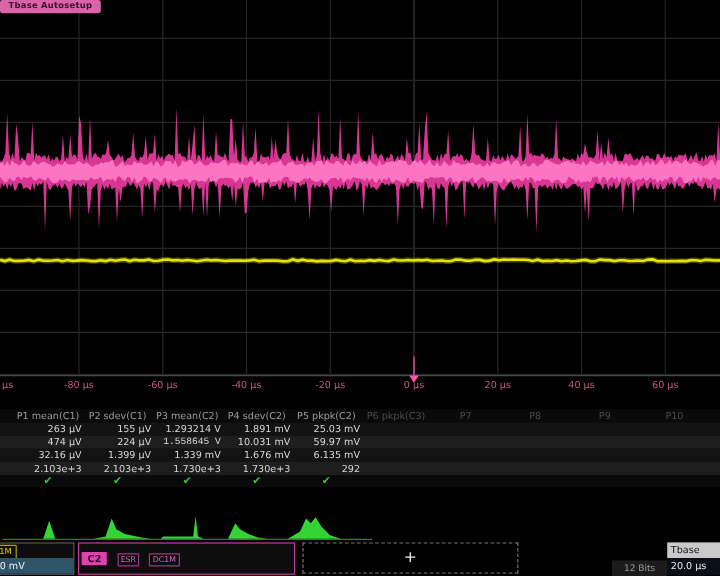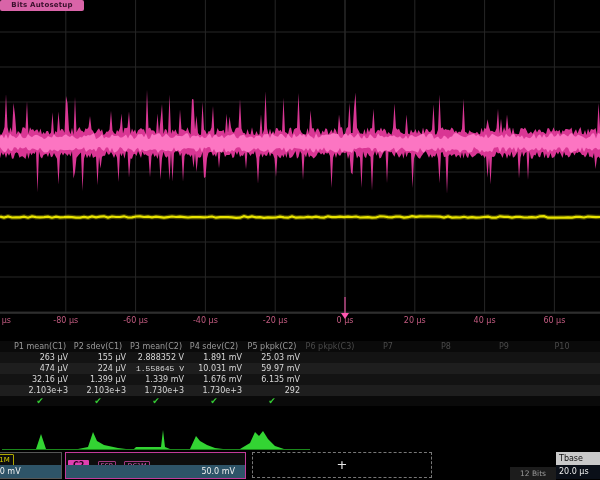--- a/index.html
+++ b/index.html
@@ -82,21 +82,21 @@
       <line x1="0" y1="312" x2="600" y2="312" stroke="#262626" stroke-width="1"></line>
       <line x1="0" y1="313" x2="600" y2="313" stroke="#4a4a4a" stroke-width="1"></line>
       <path d="M0.0,134.4L1.5,134.7L3.0,131.8L4.5,127.0L6.0,94.1L7.5,127.1L9.0,133.4L10.5,127.2L12.0,132.4L13.5,102.9L15.0,114.9L16.5,134.5L18.0,130.9L19.5,132.5L21.0,133.9L22.5,127.6L24.0,127.2L25.5,128.8L27.0,101.2L28.5,134.0L30.0,127.2L31.5,129.9L33.0,129.1L34.5,131.5L36.0,129.8L37.5,129.6L39.0,133.0L40.5,128.6L42.0,134.5L43.5,131.9L45.0,133.9L46.5,130.9L48.0,130.9L49.5,134.4L51.0,132.5L52.5,112.3L54.0,135.0L55.5,131.0L57.0,132.5L58.5,111.6L60.0,130.9L61.5,128.8L63.0,129.4L64.5,132.8L66.0,96.0L67.5,102.9L69.0,130.1L70.5,134.2L72.0,127.7L73.5,135.0L75.0,97.0L76.5,132.2L78.0,129.2L79.5,127.1L81.0,130.4L82.5,130.9L84.0,132.5L85.5,128.3L87.0,129.3L88.5,127.2L90.0,116.0L91.5,129.2L93.0,130.9L94.5,133.7L96.0,132.5L97.5,129.9L99.0,128.2L100.5,131.4L102.0,129.2L103.5,134.9L105.0,134.1L106.5,131.4L108.0,131.8L109.5,129.4L111.0,110.7L112.5,130.6L114.0,133.1L115.5,134.2L117.0,130.1L118.5,131.7L120.0,127.7L121.5,113.6L123.0,133.4L124.5,127.7L126.0,128.2L127.5,127.6L129.0,111.3L130.5,134.0L132.0,128.6L133.5,132.1L135.0,129.6L136.5,133.9L138.0,130.4L139.5,129.2L141.0,128.0L142.5,129.5L144.0,129.2L145.5,134.0L147.0,89.7L148.5,128.4L150.0,127.5L151.5,130.5L153.0,130.2L154.5,131.3L156.0,134.0L157.5,113.6L159.0,133.7L160.5,120.1L162.0,104.1L163.5,134.1L165.0,129.0L166.5,129.8L168.0,133.9L169.5,94.4L171.0,134.0L172.5,129.5L174.0,131.9L175.5,129.2L177.0,133.2L178.5,134.4L180.0,109.5L181.5,129.2L183.0,129.6L184.5,130.6L186.0,131.2L187.5,127.2L189.0,132.1L190.5,134.4L192.0,99.0L193.5,99.6L195.0,129.5L196.5,115.8L198.0,133.0L199.5,134.9L201.0,134.7L202.5,101.9L204.0,129.4L205.5,131.2L207.0,134.6L208.5,131.3L210.0,131.2L211.5,127.4L213.0,106.1L214.5,134.8L216.0,134.2L217.5,128.1L219.0,130.9L220.5,131.0L222.0,131.0L223.5,129.7L225.0,134.0L226.5,113.8L228.0,132.8L229.5,116.4L231.0,127.2L232.5,131.8L234.0,132.7L235.5,128.8L237.0,127.5L238.5,127.8L240.0,99.0L241.5,128.4L243.0,132.7L244.5,132.9L246.0,134.9L247.5,129.0L249.0,134.0L250.5,134.4L252.0,127.2L253.5,134.6L255.0,135.0L256.5,130.9L258.0,134.7L259.5,134.3L261.0,114.2L262.5,134.6L264.0,129.8L265.5,91.3L267.0,128.0L268.5,134.7L270.0,128.4L271.5,134.6L273.0,131.0L274.5,134.0L276.0,128.0L277.5,128.3L279.0,131.2L280.5,129.7L282.0,132.3L283.5,97.7L285.0,132.0L286.5,132.8L288.0,134.3L289.5,128.3L291.0,127.5L292.5,134.8L294.0,129.5L295.5,128.3L297.0,128.1L298.5,93.0L300.0,129.3L301.5,132.4L303.0,134.0L304.5,134.6L306.0,134.6L307.5,128.1L309.0,133.7L310.5,110.3L312.0,128.4L313.5,127.9L315.0,132.7L316.5,129.4L318.0,128.3L319.5,131.4L321.0,134.9L322.5,130.4L324.0,132.5L325.5,128.2L327.0,128.9L328.5,134.8L330.0,132.3L331.5,129.6L333.0,133.6L334.5,128.1L336.0,130.6L337.5,134.8L339.0,114.6L340.5,127.6L342.0,127.3L343.5,134.8L345.0,134.1L346.5,128.2L348.0,127.1L349.5,102.8L351.0,133.1L352.5,133.0L354.0,108.2L355.5,92.6L357.0,127.7L358.5,130.5L360.0,133.4L361.5,133.5L363.0,134.0L364.5,128.9L366.0,134.7L367.5,127.6L369.0,132.2L370.5,128.3L372.0,128.2L373.5,108.7L375.0,133.7L376.5,131.7L378.0,129.7L379.5,130.7L381.0,127.4L382.5,131.3L384.0,128.5L385.5,129.9L387.0,134.6L388.5,132.1L390.0,133.8L391.5,134.7L393.0,127.8L394.5,103.4L396.0,127.9L397.5,129.8L399.0,128.7L400.5,132.2L402.0,133.1L403.5,134.0L405.0,133.8L406.5,114.6L408.0,133.6L409.5,134.6L411.0,129.4L412.5,132.6L414.0,132.3L415.5,128.9L417.0,133.7L418.5,130.0L420.0,132.4L421.5,134.4L423.0,127.5L424.5,133.2L426.0,128.8L427.5,129.6L429.0,132.1L430.5,131.8L432.0,129.5L433.5,104.3L435.0,134.4L436.5,134.3L438.0,129.7L439.5,94.5L441.0,128.4L442.5,127.2L444.0,130.1L445.5,128.9L447.0,129.7L448.5,129.7L450.0,130.6L451.5,127.6L453.0,128.8L454.5,132.3L456.0,130.5L457.5,133.0L459.0,131.4L460.5,132.3L462.0,128.8L463.5,98.8L465.0,131.7L466.5,132.4L468.0,134.3L469.5,130.2L471.0,132.0L472.5,132.4L474.0,133.0L475.5,133.3L477.0,131.8L478.5,133.8L480.0,134.4L481.5,127.7L483.0,132.5L484.5,127.7L486.0,129.0L487.5,119.3L489.0,127.0L490.5,131.2L492.0,130.8L493.5,131.7L495.0,132.1L496.5,128.2L498.0,108.8L499.5,133.6L501.0,118.7L502.5,132.9L504.0,127.1L505.5,131.2L507.0,114.4L508.5,129.6L510.0,127.2L511.5,134.2L513.0,127.4L514.5,133.8L516.0,133.7L517.5,134.3L519.0,134.1L520.5,128.6L522.0,128.1L523.5,129.2L525.0,127.5L526.5,130.2L528.0,133.7L529.5,133.0L531.0,131.4L532.5,133.8L534.0,131.5L535.5,129.1L537.0,132.5L538.5,129.7L540.0,129.6L541.5,132.2L543.0,131.8L544.5,132.9L546.0,134.0L547.5,128.3L549.0,128.3L550.5,131.4L552.0,131.6L553.5,127.2L555.0,131.5L556.5,130.2L558.0,131.5L559.5,129.7L561.0,134.6L562.5,130.2L564.0,131.5L565.5,129.1L567.0,129.1L568.5,129.6L570.0,129.5L571.5,127.4L573.0,134.9L574.5,131.7L576.0,129.2L577.5,133.4L579.0,129.7L580.5,127.1L582.0,133.9L583.5,134.3L585.0,130.1L586.5,134.9L588.0,128.4L589.5,132.8L591.0,129.1L592.5,129.4L594.0,129.8L595.5,127.9L597.0,134.4L598.5,103.0L600.0,128.0L600.0,158.5L598.5,156.6L597.0,158.1L595.5,168.9L594.0,153.1L592.5,158.2L591.0,156.4L589.5,157.1L588.0,151.7L586.5,155.2L585.0,157.4L583.5,154.9L582.0,154.9L580.5,152.8L579.0,151.7L577.5,153.1L576.0,152.4L574.5,155.4L573.0,152.4L571.5,153.1L570.0,156.2L568.5,157.6L567.0,154.8L565.5,155.5L564.0,151.8L562.5,158.0L561.0,154.5L559.5,151.6L558.0,154.5L556.5,152.0L555.0,155.9L553.5,157.5L552.0,158.0L550.5,153.1L549.0,157.6L547.5,158.2L546.0,153.4L544.5,158.3L543.0,151.7L541.5,152.6L540.0,157.5L538.5,156.6L537.0,152.0L535.5,155.6L534.0,154.8L532.5,158.7L531.0,158.6L529.5,151.4L528.0,179.9L526.5,152.0L525.0,152.9L523.5,156.7L522.0,151.4L520.5,157.6L519.0,178.4L517.5,151.4L516.0,154.6L514.5,156.7L513.0,157.8L511.5,151.5L510.0,156.7L508.5,154.2L507.0,158.8L505.5,153.8L504.0,153.1L502.5,158.1L501.0,154.5L499.5,153.0L498.0,153.5L496.5,151.7L495.0,155.9L493.5,157.1L492.0,156.7L490.5,184.5L489.0,158.0L487.5,177.7L486.0,155.8L484.5,158.3L483.0,155.1L481.5,156.0L480.0,153.8L478.5,153.3L477.0,153.6L475.5,155.2L474.0,156.2L472.5,157.5L471.0,155.9L469.5,153.3L468.0,158.2L466.5,156.2L465.0,152.5L463.5,158.5L462.0,152.2L460.5,158.4L459.0,155.1L457.5,155.5L456.0,157.6L454.5,153.9L453.0,154.8L451.5,156.1L450.0,154.1L448.5,155.9L447.0,193.7L445.5,156.7L444.0,156.9L442.5,152.0L441.0,152.7L439.5,183.3L438.0,158.4L436.5,152.9L435.0,156.7L433.5,155.7L432.0,158.1L430.5,154.3L429.0,157.7L427.5,154.4L426.0,151.6L424.5,151.6L423.0,154.1L421.5,156.0L420.0,158.8L418.5,158.0L417.0,156.0L415.5,153.4L414.0,158.5L412.5,188.1L411.0,153.5L409.5,152.5L408.0,153.0L406.5,157.3L405.0,151.5L403.5,158.8L402.0,153.3L400.5,155.7L399.0,157.8L397.5,154.6L396.0,151.4L394.5,156.7L393.0,154.4L391.5,151.7L390.0,152.5L388.5,151.2L387.0,182.9L385.5,151.0L384.0,151.6L382.5,154.2L381.0,157.8L379.5,158.4L378.0,151.9L376.5,155.7L375.0,151.1L373.5,155.6L372.0,190.7L370.5,156.7L369.0,155.5L367.5,152.8L366.0,158.2L364.5,156.4L363.0,151.6L361.5,188.0L360.0,157.7L358.5,155.7L357.0,158.5L355.5,152.2L354.0,151.0L352.5,174.5L351.0,172.5L349.5,153.9L348.0,158.9L346.5,152.0L345.0,153.2L343.5,152.6L342.0,152.3L340.5,155.6L339.0,155.4L337.5,152.7L336.0,158.0L334.5,153.0L333.0,157.8L331.5,188.1L330.0,156.1L328.5,152.8L327.0,153.8L325.5,152.5L324.0,155.2L322.5,153.0L321.0,154.6L319.5,152.6L318.0,152.6L316.5,155.5L315.0,157.2L313.5,158.6L312.0,156.4L310.5,155.6L309.0,157.5L307.5,151.9L306.0,157.6L304.5,154.0L303.0,179.9L301.5,153.7L300.0,151.0L298.5,157.0L297.0,158.8L295.5,151.0L294.0,153.9L292.5,156.5L291.0,157.7L289.5,157.9L288.0,151.1L286.5,157.9L285.0,153.5L283.5,157.5L282.0,154.8L280.5,158.2L279.0,157.2L277.5,154.8L276.0,176.9L274.5,158.5L273.0,154.3L271.5,153.3L270.0,156.4L268.5,151.8L267.0,155.7L265.5,155.8L264.0,153.9L262.5,157.5L261.0,153.3L259.5,157.1L258.0,183.7L256.5,158.8L255.0,151.0L253.5,154.3L252.0,153.4L250.5,156.0L249.0,153.4L247.5,151.3L246.0,169.3L244.5,152.5L243.0,155.9L241.5,155.2L240.0,157.0L238.5,151.2L237.0,155.0L235.5,151.6L234.0,157.3L232.5,158.1L231.0,153.0L229.5,155.0L228.0,154.9L226.5,154.9L225.0,157.1L223.5,151.9L222.0,151.6L220.5,151.9L219.0,168.3L217.5,151.7L216.0,156.9L214.5,154.1L213.0,156.1L211.5,152.1L210.0,152.1L208.5,152.7L207.0,158.5L205.5,177.1L204.0,177.9L202.5,152.1L201.0,157.1L199.5,157.7L198.0,157.2L196.5,172.0L195.0,153.4L193.5,167.7L192.0,154.5L190.5,157.1L189.0,154.5L187.5,154.8L186.0,153.3L184.5,155.9L183.0,181.8L181.5,152.8L180.0,156.3L178.5,151.7L177.0,151.1L175.5,151.3L174.0,153.1L172.5,181.8L171.0,152.0L169.5,180.5L168.0,156.0L166.5,157.7L165.0,156.2L163.5,151.8L162.0,158.2L160.5,179.7L159.0,153.3L157.5,159.0L156.0,154.9L154.5,156.9L153.0,153.1L151.5,156.1L150.0,177.3L148.5,156.0L147.0,155.6L145.5,154.3L144.0,155.1L142.5,151.4L141.0,158.1L139.5,154.3L138.0,151.1L136.5,155.9L135.0,153.7L133.5,154.3L132.0,158.7L130.5,158.6L129.0,177.8L127.5,152.0L126.0,151.2L124.5,158.7L123.0,152.8L121.5,156.2L120.0,153.1L118.5,182.1L117.0,157.8L115.5,154.1L114.0,157.9L112.5,154.6L111.0,151.9L109.5,154.4L108.0,154.4L106.5,151.3L105.0,155.7L103.5,155.7L102.0,156.7L100.5,168.5L99.0,156.9L97.5,185.2L96.0,156.4L94.5,156.9L93.0,158.1L91.5,152.9L90.0,157.7L88.5,155.1L87.0,158.3L85.5,153.7L84.0,158.6L82.5,191.1L81.0,152.4L79.5,154.1L78.0,155.8L76.5,157.7L75.0,172.1L73.5,178.5L72.0,151.2L70.5,156.5L69.0,153.5L67.5,156.1L66.0,154.1L64.5,153.0L63.0,155.6L61.5,152.5L60.0,155.8L58.5,184.5L57.0,158.8L55.5,156.0L54.0,152.9L52.5,156.5L51.0,157.2L49.5,152.5L48.0,156.9L46.5,153.8L45.0,154.2L43.5,155.1L42.0,158.5L40.5,157.1L39.0,151.6L37.5,192.3L36.0,151.2L34.5,154.1L33.0,152.8L31.5,155.3L30.0,152.6L28.5,159.0L27.0,152.8L25.5,158.9L24.0,157.6L22.5,156.3L21.0,156.4L19.5,157.8L18.0,153.2L16.5,152.3L15.0,153.4L13.5,158.4L12.0,158.8L10.5,152.4L9.0,155.8L7.5,152.9L6.0,157.9L4.5,153.1L3.0,155.4L1.5,152.3L0.0,158.2Z" fill="#ff3fae" fill-opacity="0.85"></path>
       <path d="M0.0,136.4L2.0,134.8L4.0,138.3L6.0,133.7L8.0,138.7L10.0,133.5L12.0,136.0L14.0,136.5L16.0,138.2L18.0,136.5L20.0,133.1L22.0,137.3L24.0,138.2L26.0,137.7L28.0,134.1L30.0,136.1L32.0,137.2L34.0,135.4L36.0,134.7L38.0,135.2L40.0,136.6L42.0,137.2L44.0,139.0L46.0,138.2L48.0,136.1L50.0,137.1L52.0,137.4L54.0,133.9L56.0,136.7L58.0,137.2L60.0,136.8L62.0,137.0L64.0,135.2L66.0,134.2L68.0,135.9L70.0,136.9L72.0,135.3L74.0,136.9L76.0,138.6L78.0,138.8L80.0,137.1L82.0,137.5L84.0,135.3L86.0,136.3L88.0,134.9L90.0,135.4L92.0,134.2L94.0,133.1L96.0,138.9L98.0,138.1L100.0,136.6L102.0,134.1L104.0,138.5L106.0,136.8L108.0,137.7L110.0,137.5L112.0,134.2L114.0,136.0L116.0,135.9L118.0,135.4L120.0,137.6L122.0,137.6L124.0,136.2L126.0,134.4L128.0,138.5L130.0,134.3L132.0,135.7L134.0,138.9L136.0,137.6L138.0,134.2L140.0,134.3L142.0,134.1L144.0,137.3L146.0,133.4L148.0,138.9L150.0,138.6L152.0,133.4L154.0,135.2L156.0,134.5L158.0,133.2L160.0,133.8L162.0,137.2L164.0,136.1L166.0,133.6L168.0,135.2L170.0,137.6L172.0,138.1L174.0,137.2L176.0,134.9L178.0,136.1L180.0,135.9L182.0,136.3L184.0,135.1L186.0,133.3L188.0,133.4L190.0,138.4L192.0,136.1L194.0,135.4L196.0,136.3L198.0,135.3L200.0,137.8L202.0,136.1L204.0,137.9L206.0,137.8L208.0,134.9L210.0,133.6L212.0,138.2L214.0,135.5L216.0,134.6L218.0,137.0L220.0,136.7L222.0,135.0L224.0,138.3L226.0,136.2L228.0,135.1L230.0,135.6L232.0,134.6L234.0,133.4L236.0,137.6L238.0,138.5L240.0,135.8L242.0,135.2L244.0,134.6L246.0,137.5L248.0,137.4L250.0,136.6L252.0,136.7L254.0,138.6L256.0,135.7L258.0,135.9L260.0,135.6L262.0,138.1L264.0,134.2L266.0,134.2L268.0,133.7L270.0,138.0L272.0,133.1L274.0,135.2L276.0,136.3L278.0,136.7L280.0,134.1L282.0,134.1L284.0,136.2L286.0,138.2L288.0,133.6L290.0,136.4L292.0,138.2L294.0,133.3L296.0,136.9L298.0,136.0L300.0,133.5L302.0,135.8L304.0,134.0L306.0,137.5L308.0,133.4L310.0,135.9L312.0,137.0L314.0,138.8L316.0,133.2L318.0,137.4L320.0,137.1L322.0,135.1L324.0,135.2L326.0,134.5L328.0,134.8L330.0,134.8L332.0,133.6L334.0,133.3L336.0,133.9L338.0,133.9L340.0,137.4L342.0,137.9L344.0,134.6L346.0,133.3L348.0,136.1L350.0,133.4L352.0,135.5L354.0,137.8L356.0,135.7L358.0,133.0L360.0,137.1L362.0,138.7L364.0,134.9L366.0,138.3L368.0,138.0L370.0,133.9L372.0,136.1L374.0,138.2L376.0,138.0L378.0,133.2L380.0,136.1L382.0,135.7L384.0,137.5L386.0,136.6L388.0,137.2L390.0,135.6L392.0,136.2L394.0,135.2L396.0,137.1L398.0,137.6L400.0,136.3L402.0,138.5L404.0,138.3L406.0,135.6L408.0,138.7L410.0,135.4L412.0,134.9L414.0,136.5L416.0,136.9L418.0,136.1L420.0,134.9L422.0,133.9L424.0,133.6L426.0,137.6L428.0,134.6L430.0,133.3L432.0,134.0L434.0,138.7L436.0,137.6L438.0,136.4L440.0,138.9L442.0,138.5L444.0,135.6L446.0,136.7L448.0,138.9L450.0,136.9L452.0,136.4L454.0,133.4L456.0,133.1L458.0,134.0L460.0,135.2L462.0,136.3L464.0,136.9L466.0,137.2L468.0,135.6L470.0,135.1L472.0,134.2L474.0,133.9L476.0,136.0L478.0,134.4L480.0,136.6L482.0,136.3L484.0,137.7L486.0,133.9L488.0,138.2L490.0,136.6L492.0,133.8L494.0,134.8L496.0,136.1L498.0,136.8L500.0,135.9L502.0,134.4L504.0,138.3L506.0,133.5L508.0,135.9L510.0,137.1L512.0,134.6L514.0,133.7L516.0,137.5L518.0,135.4L520.0,137.3L522.0,135.3L524.0,139.0L526.0,136.8L528.0,137.8L530.0,138.2L532.0,136.4L534.0,133.4L536.0,138.7L538.0,135.4L540.0,134.3L542.0,137.8L544.0,133.9L546.0,137.6L548.0,136.7L550.0,133.4L552.0,133.2L554.0,136.8L556.0,135.9L558.0,133.0L560.0,136.4L562.0,134.4L564.0,133.8L566.0,135.3L568.0,136.4L570.0,133.7L572.0,133.0L574.0,136.1L576.0,136.8L578.0,134.5L580.0,135.4L582.0,136.3L584.0,137.4L586.0,138.8L588.0,137.5L590.0,136.8L592.0,133.6L594.0,133.2L596.0,138.6L598.0,133.1L600.0,133.7L600.0,149.3L598.0,149.8L596.0,147.8L594.0,148.4L592.0,150.8L590.0,148.8L588.0,149.0L586.0,147.7L584.0,152.0L582.0,147.2L580.0,152.1L578.0,148.0L576.0,151.0L574.0,151.1L572.0,152.4L570.0,152.4L568.0,147.8L566.0,147.2L564.0,149.9L562.0,152.1L560.0,147.5L558.0,147.5L556.0,150.2L554.0,148.9L552.0,151.7L550.0,149.6L548.0,152.8L546.0,149.0L544.0,149.7L542.0,147.3L540.0,150.2L538.0,150.6L536.0,147.8L534.0,149.9L532.0,149.2L530.0,150.2L528.0,151.6L526.0,149.5L524.0,147.2L522.0,148.9L520.0,150.0L518.0,147.0L516.0,152.8L514.0,147.3L512.0,149.9L510.0,147.3L508.0,148.7L506.0,152.0L504.0,147.5L502.0,147.6L500.0,152.8L498.0,147.1L496.0,147.5L494.0,147.8L492.0,152.2L490.0,150.8L488.0,151.7L486.0,151.3L484.0,152.2L482.0,149.7L480.0,152.4L478.0,149.8L476.0,148.8L474.0,147.0L472.0,151.7L470.0,152.6L468.0,152.7L466.0,149.9L464.0,149.7L462.0,150.5L460.0,152.9L458.0,150.0L456.0,149.4L454.0,149.7L452.0,148.9L450.0,151.1L448.0,150.2L446.0,152.4L444.0,148.7L442.0,147.5L440.0,150.5L438.0,147.4L436.0,151.1L434.0,150.5L432.0,148.6L430.0,149.5L428.0,150.1L426.0,149.4L424.0,152.9L422.0,151.2L420.0,147.9L418.0,152.8L416.0,151.8L414.0,150.9L412.0,150.4L410.0,151.3L408.0,150.9L406.0,151.3L404.0,149.3L402.0,147.4L400.0,148.7L398.0,150.7L396.0,152.9L394.0,147.8L392.0,149.2L390.0,150.7L388.0,151.5L386.0,150.1L384.0,150.7L382.0,152.9L380.0,150.7L378.0,152.6L376.0,148.0L374.0,148.3L372.0,151.5L370.0,148.0L368.0,147.5L366.0,147.9L364.0,147.9L362.0,148.6L360.0,147.4L358.0,148.0L356.0,149.2L354.0,148.6L352.0,153.0L350.0,151.7L348.0,151.7L346.0,150.9L344.0,150.4L342.0,152.9L340.0,147.9L338.0,151.6L336.0,152.4L334.0,151.7L332.0,150.5L330.0,149.5L328.0,151.9L326.0,151.2L324.0,147.5L322.0,150.5L320.0,148.6L318.0,151.7L316.0,148.4L314.0,152.7L312.0,151.4L310.0,148.1L308.0,151.1L306.0,148.2L304.0,151.1L302.0,149.2L300.0,148.8L298.0,148.5L296.0,148.2L294.0,147.7L292.0,150.7L290.0,148.6L288.0,150.7L286.0,152.6L284.0,147.6L282.0,150.6L280.0,148.1L278.0,148.3L276.0,148.5L274.0,150.2L272.0,152.5L270.0,152.7L268.0,149.3L266.0,150.9L264.0,151.7L262.0,151.0L260.0,150.2L258.0,147.9L256.0,149.7L254.0,148.3L252.0,150.1L250.0,151.5L248.0,152.4L246.0,151.4L244.0,150.5L242.0,151.2L240.0,147.6L238.0,147.3L236.0,148.1L234.0,151.2L232.0,150.0L230.0,152.1L228.0,151.1L226.0,152.6L224.0,148.1L222.0,153.0L220.0,151.5L218.0,152.0L216.0,152.8L214.0,148.9L212.0,152.6L210.0,147.3L208.0,147.1L206.0,148.6L204.0,147.5L202.0,152.5L200.0,147.3L198.0,150.7L196.0,151.8L194.0,148.7L192.0,148.6L190.0,148.3L188.0,148.1L186.0,148.8L184.0,148.3L182.0,149.6L180.0,151.8L178.0,149.8L176.0,151.8L174.0,147.4L172.0,151.3L170.0,151.2L168.0,150.4L166.0,151.3L164.0,150.4L162.0,149.6L160.0,150.6L158.0,152.9L156.0,149.5L154.0,149.2L152.0,149.9L150.0,149.4L148.0,150.4L146.0,151.3L144.0,150.8L142.0,149.3L140.0,152.4L138.0,147.7L136.0,149.3L134.0,152.5L132.0,149.9L130.0,149.1L128.0,148.2L126.0,151.6L124.0,151.3L122.0,148.2L120.0,147.1L118.0,150.2L116.0,151.9L114.0,152.7L112.0,147.9L110.0,151.9L108.0,147.6L106.0,147.6L104.0,151.0L102.0,149.8L100.0,147.1L98.0,147.2L96.0,151.8L94.0,148.7L92.0,150.2L90.0,148.9L88.0,150.3L86.0,151.9L84.0,147.3L82.0,148.9L80.0,149.6L78.0,149.4L76.0,147.7L74.0,149.7L72.0,150.6L70.0,149.8L68.0,150.1L66.0,150.1L64.0,150.3L62.0,149.8L60.0,149.5L58.0,151.6L56.0,150.4L54.0,149.5L52.0,150.9L50.0,149.3L48.0,151.9L46.0,152.4L44.0,152.6L42.0,150.4L40.0,147.7L38.0,150.5L36.0,149.7L34.0,148.7L32.0,148.6L30.0,150.6L28.0,150.1L26.0,147.0L24.0,148.2L22.0,148.5L20.0,147.3L18.0,150.0L16.0,147.4L14.0,147.3L12.0,151.1L10.0,150.5L8.0,148.1L6.0,151.7L4.0,152.0L2.0,149.9L0.0,147.3Z" fill="#ff7cc6" fill-opacity="0.9"></path>
       <polyline points="0,216.5 4,217.6 8,216.4 12,217.5 16,217.4 20,217.3 24,216.6 28,217.7 32,216.4 36,217.2 40,217.3 44,217.1 48,216.7 52,217.7 56,216.7 60,217.4 64,217.2 68,216.8 72,217.1 76,217.6 80,217.6 84,216.9 88,217.6 92,216.5 96,217.3 100,216.7 104,216.3 108,217.6 112,216.5 116,217.0 120,217.0 124,216.3 128,217.5 132,217.3 136,216.5 140,216.3 144,217.0 148,216.7 152,217.3 156,216.7 160,217.1 164,217.7 168,217.1 172,216.5 176,217.0 180,216.7 184,217.1 188,217.5 192,217.1 196,217.2 200,217.1 204,217.3 208,217.0 212,216.5 216,217.7 220,217.2 224,217.2 228,217.1 232,217.3 236,217.8 240,217.7 244,216.2 248,217.4 252,216.4 256,217.3 260,217.2 264,217.8 268,217.4 272,217.6 276,217.5 280,216.6 284,217.3 288,217.7 292,216.4 296,217.7 300,217.3 304,217.5 308,216.8 312,217.4 316,216.7 320,217.3 324,217.6 328,216.3 332,217.1 336,217.1 340,216.7 344,217.1 348,216.7 352,217.0 356,216.5 360,217.5 364,217.3 368,217.1 372,217.7 376,217.5 380,216.3 384,216.5 388,217.2 392,217.3 396,216.5 400,216.6 404,217.6 408,217.2 412,216.2 416,216.9 420,216.3 424,216.5 428,216.4 432,216.5 436,216.5 440,216.7 444,217.5 448,216.4 452,217.6 456,217.3 460,217.5 464,216.8 468,217.7 472,217.1 476,217.7 480,217.5 484,217.0 488,216.6 492,217.7 496,217.7 500,216.3 504,216.8 508,216.8 512,217.6 516,216.9 520,216.9 524,217.5 528,217.4 532,217.1 536,217.5 540,216.3 544,216.2 548,217.7 552,217.6 556,217.7 560,217.5 564,217.6 568,217.4 572,217.6 576,216.8 580,216.9 584,217.5 588,216.5 592,216.8 596,217.1 600,217.0 " fill="none" stroke="#e8e400" stroke-width="4.5" stroke-opacity="0.3"></polyline>
       <polyline points="0,216.5 4,217.6 8,216.4 12,217.5 16,217.4 20,217.3 24,216.6 28,217.7 32,216.4 36,217.2 40,217.3 44,217.1 48,216.7 52,217.7 56,216.7 60,217.4 64,217.2 68,216.8 72,217.1 76,217.6 80,217.6 84,216.9 88,217.6 92,216.5 96,217.3 100,216.7 104,216.3 108,217.6 112,216.5 116,217.0 120,217.0 124,216.3 128,217.5 132,217.3 136,216.5 140,216.3 144,217.0 148,216.7 152,217.3 156,216.7 160,217.1 164,217.7 168,217.1 172,216.5 176,217.0 180,216.7 184,217.1 188,217.5 192,217.1 196,217.2 200,217.1 204,217.3 208,217.0 212,216.5 216,217.7 220,217.2 224,217.2 228,217.1 232,217.3 236,217.8 240,217.7 244,216.2 248,217.4 252,216.4 256,217.3 260,217.2 264,217.8 268,217.4 272,217.6 276,217.5 280,216.6 284,217.3 288,217.7 292,216.4 296,217.7 300,217.3 304,217.5 308,216.8 312,217.4 316,216.7 320,217.3 324,217.6 328,216.3 332,217.1 336,217.1 340,216.7 344,217.1 348,216.7 352,217.0 356,216.5 360,217.5 364,217.3 368,217.1 372,217.7 376,217.5 380,216.3 384,216.5 388,217.2 392,217.3 396,216.5 400,216.6 404,217.6 408,217.2 412,216.2 416,216.9 420,216.3 424,216.5 428,216.4 432,216.5 436,216.5 440,216.7 444,217.5 448,216.4 452,217.6 456,217.3 460,217.5 464,216.8 468,217.7 472,217.1 476,217.7 480,217.5 484,217.0 488,216.6 492,217.7 496,217.7 500,216.3 504,216.8 508,216.8 512,217.6 516,216.9 520,216.9 524,217.5 528,217.4 532,217.1 536,217.5 540,216.3 544,216.2 548,217.7 552,217.6 556,217.7 560,217.5 564,217.6 568,217.4 572,217.6 576,216.8 580,216.9 584,217.5 588,216.5 592,216.8 596,217.1 600,217.0 " fill="none" stroke="#e8e400" stroke-width="2.2"></polyline>
       <line x1="345" y1="297" x2="345" y2="313" stroke="#ff57b0" stroke-width="1"></line>
       <polygon points="341,313 349,313 345,319" fill="#ff57b0"></polygon>
     </svg>
 
-  <div class="undo-btn">Bits Autosetup</div>
+  <div class="undo-btn">Tbase Autosetup</div>
 
   <div class="tick-row" id="tick-row">
       <span class="tick" style="left: -4px;">-100 µs</span>
       <span class="tick" style="left: 65.8px;">-80 µs</span>
       <span class="tick" style="left: 135.6px;">-60 µs</span>
       <span class="tick" style="left: 205.4px;">-40 µs</span>
       <span class="tick" style="left: 275.2px;">-20 µs</span>
       <span class="tick" style="left: 345px;">0 µs</span>
       <span class="tick" style="left: 414.8px;">20 µs</span>
       <span class="tick" style="left: 484.6px;">40 µs</span>
@@ -112,21 +112,21 @@
         <div class="mcell hd" style="left: 244px;">P5 pkpk(C2)</div>
         <div class="mcell hd dim" style="left: 302px;">P6 pkpk(C3)</div>
         <div class="mcell hd dim" style="left: 360px;">P7</div>
         <div class="mcell hd dim" style="left: 418px;">P8</div>
         <div class="mcell hd dim" style="left: 476px;">P9</div>
         <div class="mcell hd dim" style="left: 534px;">P10</div>
       </div>
       <div class="mrow odd">
         <div class="mcell" style="left: 12px;">263 µV</div>
         <div class="mcell" style="left: 70px;">155 µV</div>
-        <div class="mcell" style="left: 128px;">2.888352 V</div>
+        <div class="mcell" style="left: 128px;">1.293214 V</div>
         <div class="mcell" style="left: 186px;">1.891 mV</div>
         <div class="mcell" style="left: 244px;">25.03 mV</div>
         <div class="mcell" style="left: 302px;"></div>
         <div class="mcell" style="left: 360px;"></div>
         <div class="mcell" style="left: 418px;"></div>
         <div class="mcell" style="left: 476px;"></div>
         <div class="mcell" style="left: 534px;"></div>
       </div>
       <div class="mrow even">
         <div class="mcell" style="left: 12px;">474 µV</div>
@@ -197,23 +197,20 @@
           <span>10.0 mV</span>
         </div>
     </div>
 
     <div class="chbox c2">
       <div class="chtop">
         <span class="name-badge">C2</span>
         <span class="mini-badge">ESR</span>
         <span class="mini-badge">DC1M</span>
       </div>
-      <div class="vrow">
-          <span>50.0 mV</span>
-        </div>
     </div>
 
     <div class="add-box">+</div>
 
     <div class="hd-badge">HD</div>
     <div class="bits">12 Bits</div>
 
     <div class="tbase-box">
       <div class="tbase-hd">Tbase</div>
       <div class="tbase-val">20.0 µs</div>

